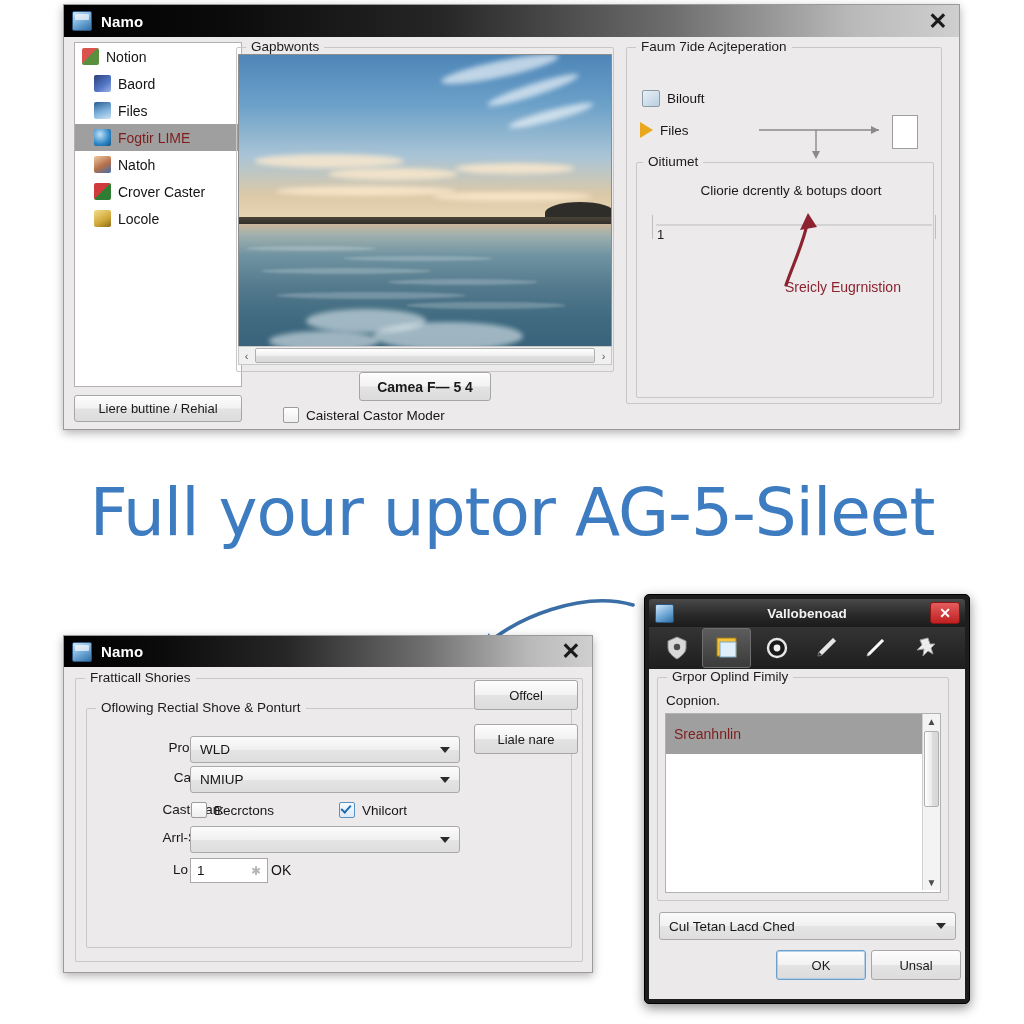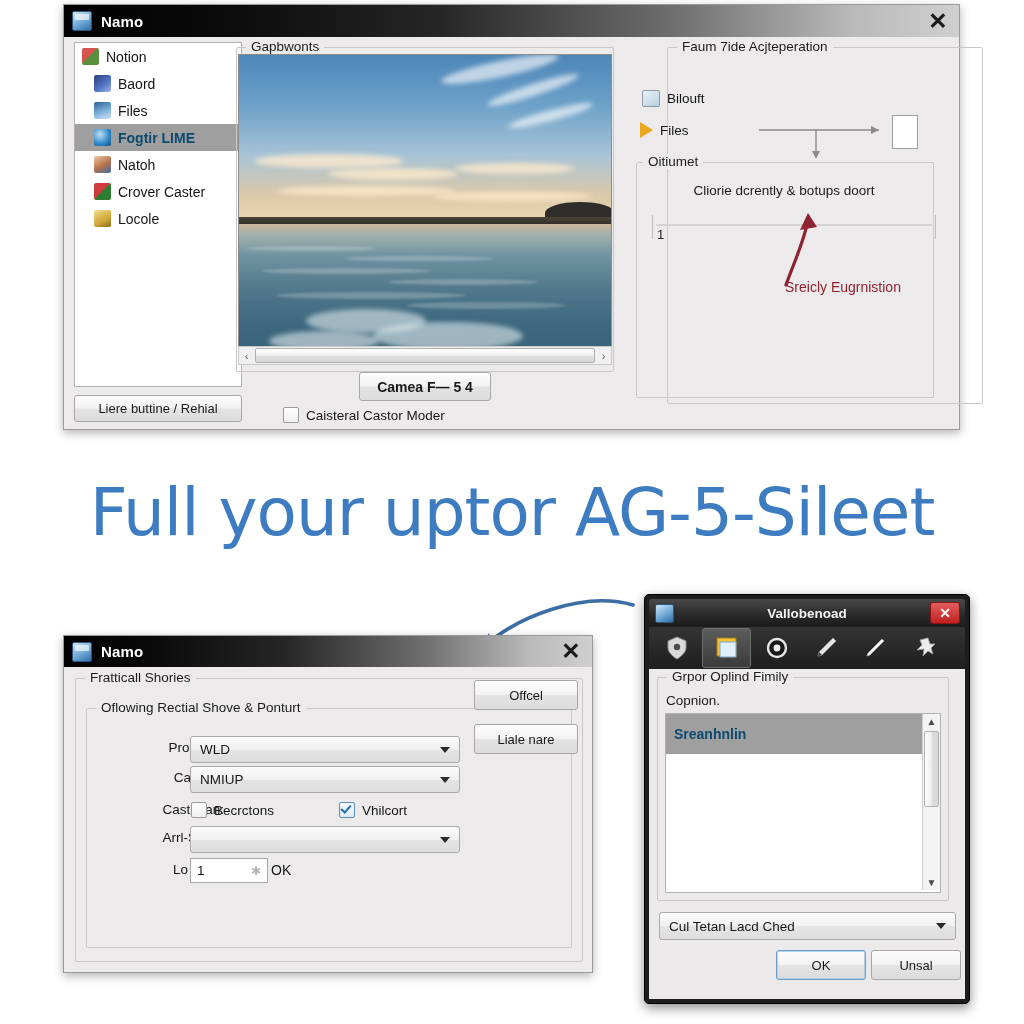--- a/index.html
+++ b/index.html
@@ -86,21 +86,21 @@
     content:"";position:absolute;left:3px;top:0px;width:4px;height:8px;
     border:solid #1f6bb0;border-width:0 2px 2px 0;transform:rotate(42deg);
   }
 
   
   .listbox{
     position:absolute;background:#ffffff;border:1px solid #b2b2b2;overflow:hidden;
   }
   .li{display:flex;align-items:center;height:27px;font-size:14px;color:#141414;cursor:pointer;}
   .li .ic{width:17px;height:17px;margin:0 7px;flex:0 0 auto;border-radius:2px;}
-  .li.sel{background:#9f9f9f;color:#0c4a6e;font-weight:bold;}
+  .li.sel{background:#9f9f9f;color:#7f1d1d;font-weight:normal;}
 
   
   .ic-notion{background:linear-gradient(135deg,#d9534f 0 45%,#5a8f3d 45% 100%);}
   .ic-board{background:linear-gradient(140deg,#2b3f7a,#5577c7 60%,#9fb5e8);}
   .ic-heir{background:linear-gradient(160deg,#2b5f8f,#7fb2dd 55%,#cfe3f3);}
   .ic-globe{background:radial-gradient(circle at 35% 32%,#bfe2f7,#2b83c4 62%,#12527f);border-radius:50%;}
   .ic-person{background:linear-gradient(150deg,#f0c9a0,#b4704a 55%,#3e6fb0);}
   .ic-crover{background:linear-gradient(135deg,#cf3a3a 0 50%,#2e7d32 50% 100%);}
   .ic-locale{background:linear-gradient(150deg,#f4dd8a,#d0a73a 60%,#8a6a14);}
 
@@ -260,21 +260,21 @@
       <span class="arw">›</span>
     </div>
 
     <div class="btn bold" style="position:absolute;left:295px;top:367px;width:130px;height:27px;">Camea F— 5 4</div>
 
     <div class="cbrow" style="position:absolute;left:219px;top:402px;">
       <span class="cbox"></span>
       <span>Caisteral Castor Moder</span>
     </div>
 
-    <div class="group" style="left:562px;top:42px;width:314px;height:355px;margin-left:41px;">
+    <div class="group" style="left:562px;top:42px;width:314px;height:355px;">
       <span class="legend">Faum 7ide Acjteperation</span>
     </div>
 
     <div class="cbrow" style="position:absolute;left:578px;top:85px;">
       <span style="width:16px;height:15px;border:1px solid #8e9aa5;border-radius:2px;background:linear-gradient(145deg,#e8f1f8,#b9cfe0);position:relative;display:inline-block;"></span>
       <span>Bilouft</span>
     </div>
 
     <div class="cbrow" style="position:absolute;left:576px;top:117px;">
       <span style="width:0;height:0;border-top:8px solid transparent;border-bottom:8px solid transparent;border-left:13px solid #e8a71d;display:inline-block;"></span>
@@ -287,21 +287,21 @@
       <line x1="190" y1="83" x2="190" y2="110" stroke="#8a8a8a" stroke-width="1.4"></line>
       <polygon points="190,112 186,104 194,104" fill="#8a8a8a"></polygon>
     </svg>
 
     <div style="position:absolute;left:828px;top:110px;width:24px;height:32px;background:#ffffff;border:1px solid #9e9e9e;"></div>
 
     <div class="group" style="left:572px;top:157px;width:296px;height:234px;">
       <span class="legend" style="left:6px;">Oitiumet</span>
     </div>
 
-    <div style="position:absolute;left:572px;top:178px;width:296px;text-align:center;font-size:13.5px;color:#1a1a1a;">Cliorie dcrently &amp; botups doort</div>
+    <div style="position:absolute;left:572px;top:178px;width:296px;text-align:center;font-size:13.5px;color:#1a1a1a;padding-left:7px;">Cliorie dcrently &amp; botups doort</div>
 
     <div style="position:absolute;left:588px;top:210px;width:284px;height:26px;">
       <div style="position:absolute;left:0;top:0;width:1px;height:24px;background:#bdbdbd;"></div>
       <div style="position:absolute;right:0;top:0;width:1px;height:24px;background:#bdbdbd;"></div>
       <div style="position:absolute;left:4px;right:4px;top:9px;height:2px;background:#d3d3d3;"></div>
       <span style="position:absolute;left:5px;top:12px;font-size:13px;color:#222;">1</span>
     </div>
 
     <svg class="anno" style="left:700px;top:195px;width:120px;height:90px;">
       <path d="M 22 85 C 30 62, 40 42, 44 20" stroke="#8d2230" stroke-width="3.2" fill="none" stroke-linecap="round"></path>

